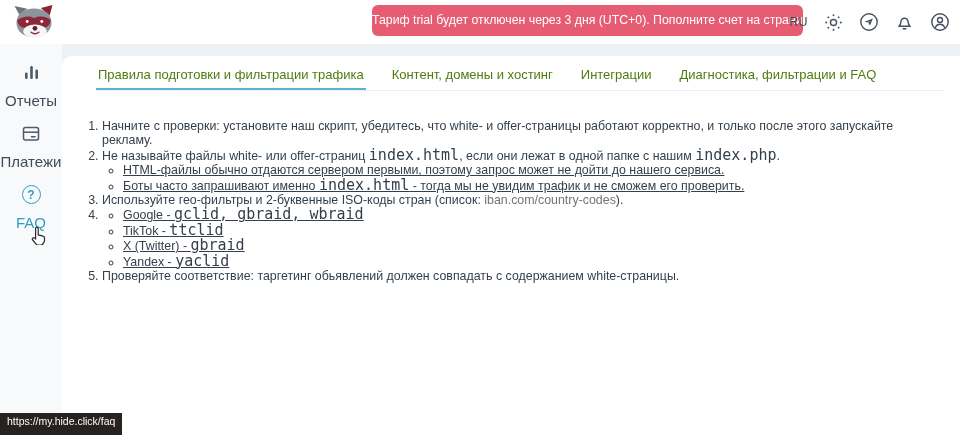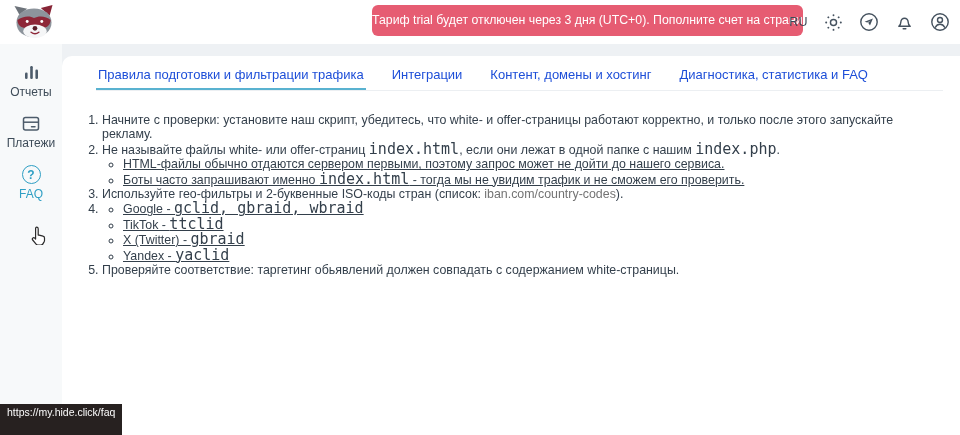--- a/index.html
+++ b/index.html
@@ -22,49 +22,49 @@
   .lang { font-size:12.5px; font-weight:400; letter-spacing:.4px; cursor:pointer; color:#3c4956; }
   .hicon { display:flex; cursor:pointer; }
   .hicon svg { display:block; }
 
   
   .sidebar {
     position:absolute; left:0; top:44px; bottom:0; width:62px;
     background:#f7f9fa; padding-top:19px;
     display:flex; flex-direction:column; align-items:center; gap:15px; z-index:1;
   }
-  .side-item { display:flex; flex-direction:column; align-items:center; gap:3px;
-    color:#3e4c59; font-size:12px; cursor:pointer; width:62px; }
+  .side-item { display:flex; flex-direction:column; align-items:center; gap:10px;
+    color:#3e4c59; font-size:15px; cursor:pointer; width:62px; }
   .side-item .icn { height:19px; display:flex; align-items:center; justify-content:center; }
   .side-item.active { color:#2f9fc4; }
   .faq-circle { width:19px; height:19px; border:1.8px solid #2f9fc4; border-radius:50%;
     display:flex; align-items:center; justify-content:center;
     font-size:12px; font-weight:bold; color:#2f9fc4; }
   .faq-circle::before { content:"?"; }
 
   
   .card {
     position:absolute; left:62px; top:56px; right:0; bottom:0;
     background:#ffffff; border-radius:10px 0 0 0; padding:8px 17px 0 26px;
   }
   .tabs { display:flex; flex-wrap:wrap; column-gap:24px; border-bottom:1px solid #eceff2;
-    margin-left:8px; font-size:13px; color:#1d4ed8; }
+    margin-left:8px; font-size:13px; color:#4d7c0f; }
   .tab { padding:4px 2px 6px; line-height:14px; border-bottom:2px solid transparent; cursor:pointer; white-space:nowrap; }
   .tab.active { border-bottom-color:#59b2d0; }
 
-  .doc { margin-top:22px; font-size:12.4px; line-height:14.4px; color:#333f4b; }
+  .doc { margin-top:28px; font-size:12.4px; line-height:14.4px; color:#333f4b; }
   .doc ol { margin:0; padding-left:14px; }
   .doc ol > li { margin:0; }
   .doc ul { list-style-type:circle; margin:0; padding-left:21px;text-decoration:underline; }
   .doc code { font-family:"DejaVu Sans Mono","Liberation Mono",monospace; font-size:15px; }
   .doc a { color:#737373; cursor:pointer; }
 
   
   .status { position:absolute; left:0; bottom:0; background:#272120; color:#fcfcfc;
-    font-size:10.5px; padding:2px 7px 17px; z-index:6; white-space:nowrap; }
+    font-size:10.5px; padding:2px 7px 8px; z-index:6; white-space:nowrap; }
   .cursor { position:absolute; left:31px; top:225px; z-index:7; pointer-events:none; }
 </style>
 </head>
 <body>
 
 <div class="header">
   <div class="logo">
     <svg width="44" height="37" viewBox="0 0 44 38">
       <path d="M7 11 L2 2 L15 5 Z" fill="#6d737a"></path>
       <path d="M29 4 L41 1 L38 12 Z" fill="#872536"></path>
@@ -146,23 +146,23 @@
       <span class="faq-circle"></span>
     </span>
     <span>FAQ</span>
   </div>
 
 </div>
 
 <div class="card">
   <div class="tabs">
     <span class="tab active">Правила подготовки и фильтрации трафика</span>
+    <span class="tab">Контент, домены и хостинг</span>
     <span class="tab">Интеграции</span>
-    <span class="tab">Контент, домены и хостинг</span>
-    <span class="tab">Диагностика, статистика и FAQ</span>
+    <span class="tab">Диагностика, фильтрации и FAQ</span>
   </div>
 
   <div class="doc">
       <ol>
         <li><span>Начните с проверки: установите наш скрипт, убедитесь, что white- и offer-страницы работают корректно, и только после этого запускайте рекламу.</span></li>
         <li><span>Не называйте файлы white- или offer-страниц </span><code>index.html</code><span>, если они лежат в одной папке с нашим </span><code>index.php</code><span>.</span><ul>
             <li><span>HTML-файлы обычно отдаются сервером первыми, поэтому запрос может не дойти до нашего сервиса.</span></li>
             <li><span>Боты часто запрашивают именно </span><code>index.html</code><span> - тогда мы не увидим трафик и не сможем его проверить.</span></li>
           </ul></li>
         <li><span>Используйте гео-фильтры и 2-буквенные ISO-коды стран (список: </span><a>iban.com/country-codes</a><span>).</span></li>

